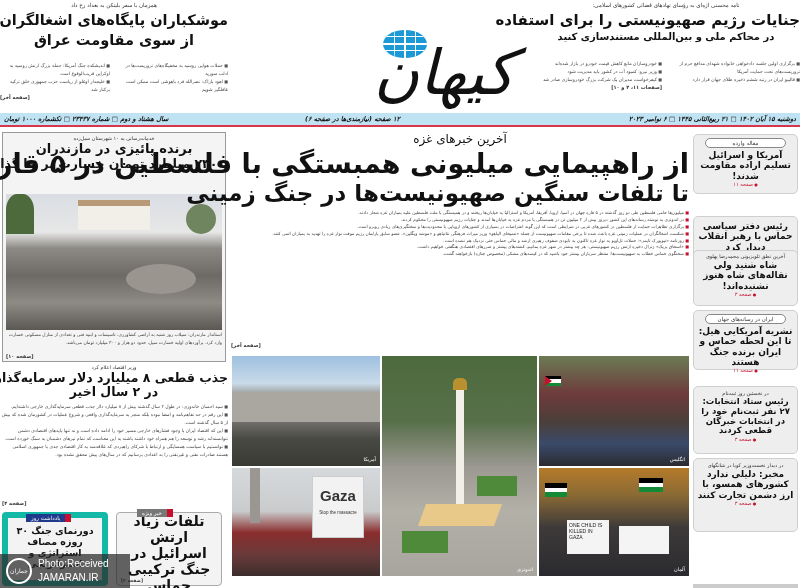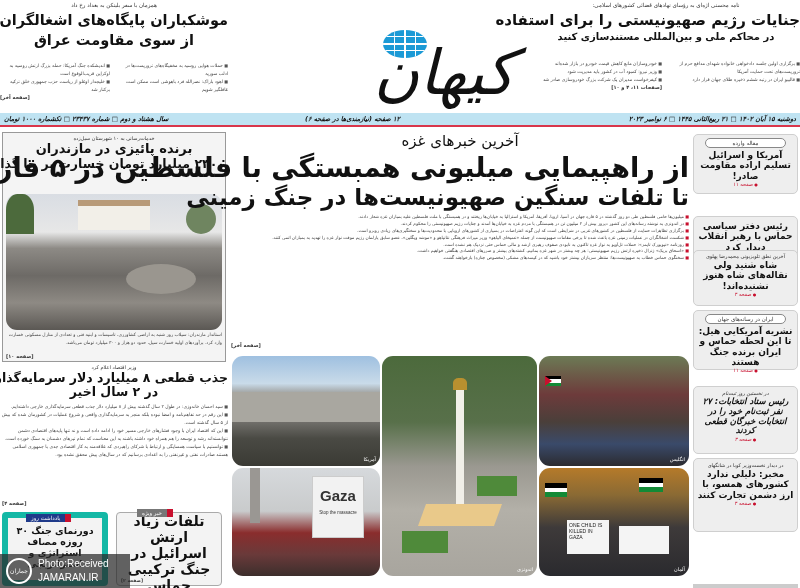--- a/index.html
+++ b/index.html
@@ -22,21 +22,21 @@
   
   .logo { left: 290px; top: 2px; width: 225px; height: 108px; }
   .logo-text { font-family: "DejaVu Serif", serif; font-size: 74px; color: #111; position: absolute; left: 0; top: 10px; width: 225px; text-align: right; letter-spacing: -2px; }
   .globe { position: absolute; left: 93px; top: 28px; width: 44px; height: 28px; border-radius: 50%; background: #1b9ad6; overflow: hidden; }
   .globe i { position: absolute; background: #fff; }
 
   
   .sidebox { background: #eeeeee; border: 1px solid #cfcfcf; border-radius: 5px; }
   .pill { display: block; margin: 3px auto 2px; width: 78%; border: 1px solid #888; border-radius: 8px; background: #fff; font-size: 5.5px; text-align: center; color: #333; padding: 1px 0; }
 
-  .photo { overflow: hidden; border-radius: 11px; }
+  .photo { overflow: hidden; }
   .tag-red { background: #c8102e; color: #fff; font-size: 5.5px; padding: 1px 5px; }
   .tag-blue { background: #1f3a8a; color: #fff; font-size: 5.5px; padding: 1px 5px; }
 </style>
 </head>
 <body>
 
 <div class="abs" style="left:0;top:0;width:228px;height:112px;">
   <div class="kicker" style="font-size:5.5px;margin-top:2px;">همزمان با سفر بلینکن به بغداد رخ داد</div>
   <div class="h-bold" style="font-size:14.5px;margin-top:4px;white-space:nowrap;letter-spacing:-0.6px;">موشکباران پایگاه‌های اشغالگران آمریکایی در سوریه</div>
   <div class="h-bold" style="font-size:14.5px;margin-top:3px;">از سوی مقاومت عراق</div>
@@ -122,21 +122,21 @@
   <div class="ref" style="position:absolute;left:4px;bottom:2px;font-size:4.5px;">[صفحه ۲]</div>
 </div>
 
 <div class="abs" style="left:0;top:554px;width:130px;height:34px;background:rgba(40,40,40,0.72);">
   <div style="position:absolute;left:6px;top:4px;width:26px;height:26px;border:2px solid #fff;border-radius:50%;color:#fff;font-size:6px;text-align:center;line-height:22px;">جماران</div>
   <div style="position:absolute;left:38px;top:4px;color:#fff;font-size:10px;direction:ltr;font-family:'Liberation Sans',sans-serif;">Photo:Received</div>
   <div style="position:absolute;left:38px;top:18px;color:#fff;font-size:10px;direction:ltr;font-family:'Liberation Sans',sans-serif;">JAMARAN.IR</div>
 </div>
 
 <div class="abs" style="left:231px;top:132px;width:458px;height:456px;">
-  <div class="kicker" style="font-size:15px;color:#111;">آخرین خبرهای غزه</div>
+  <div class="kicker" style="font-size:12px;color:#111;">آخرین خبرهای غزه</div>
   <div class="h-bold" style="font-size:27px;margin-top:2px;white-space:nowrap;letter-spacing:-1.2px;font-weight:900;">از راهپیمایی میلیونی همبستگی با فلسطین در ۵ قاره جهان</div>
   <div class="h-bold" style="font-size:23px;margin-top:1px;white-space:nowrap;letter-spacing:-1px;font-weight:900;">تا تلفات سنگین صهیونیست‌ها در جنگ زمینی</div>
   <div style="margin-top:4px;">
     <div class="small-txt bullet" style="font-size:4.4px;line-height:6.8px;">میلیون‌ها حامی فلسطین طی دو روز گذشته در ۵ قاره جهان در آسیا، اروپا، آفریقا، آمریکا و استرالیا به خیابان‌ها ریختند و در همبستگی با ملت فلسطین علیه بمباران غزه شعار دادند.</div>
     <div class="small-txt bullet" style="font-size:4.4px;line-height:6.8px;">در اندونزی به نوشته رسانه‌های این کشور دیروز بیش از ۲ میلیون تن در همبستگی با مردم غزه به خیابان‌ها آمدند و جنایات رژیم صهیونیستی را محکوم کردند.</div>
     <div class="small-txt bullet" style="font-size:4.4px;line-height:6.8px;">برگزاری تظاهرات حمایت از فلسطین در کشورهای غربی در شرایطی است که این گونه اعتراضات در بسیاری از کشورهای اروپایی با محدودیت‌ها و سختگیری‌های زیادی روبرو است.</div>
     <div class="small-txt bullet" style="font-size:4.4px;line-height:6.8px;">شکست اشغالگران در عملیات زمینی غزه باعث شده تا برخی مقامات صهیونیست از جمله «عمیخای الیاهو» وزیر میراث فرهنگی نتانیاهو و «موشه ویگلین»، عضو سابق پارلمان رژیم موقت نوار غزه را تهدید به بمباران اتمی کنند.</div>
     <div class="small-txt bullet" style="font-size:4.4px;line-height:6.8px;">روزنامه «نیویورک تایمز»: حملات تل‌آویو به نوار غزه تاکنون به نابودی صفوف رهبری ارشد و مالی حماس حتی نزدیک هم نشده است.</div>
     <div class="small-txt bullet" style="font-size:4.4px;line-height:6.8px;">«اسحاق بریک» ژنرال ذخیره ارتش رژیم صهیونیستی: هر چه بیشتر در شهر غزه بمانیم، کشته‌های بیشتر و ضررهای اقتصادی هنگفتی خواهیم داشت.</div>
     <div class="small-txt bullet" style="font-size:4.4px;line-height:6.8px;">سخنگوی حماس خطاب به صهیونیست‌ها: منتظر سربازان بیشتر خود باشید که در کیسه‌های مشکی (مخصوص جنازه) بازخواهند گشت.</div>
@@ -179,38 +179,38 @@
       <div style="position:absolute;left:28px;top:52px;width:42px;height:34px;background:#f4f4f4;font-size:5px;color:#222;direction:ltr;font-family:'Liberation Sans',sans-serif;padding:2px;">ONE CHILD IS KILLED IN GAZA</div>
       <div style="position:absolute;left:80px;top:58px;width:50px;height:28px;background:#f4f4f4;"></div>
       <div style="position:absolute;right:4px;bottom:4px;font-size:5px;color:#fff;">آلمان</div>
     </div>
   </div>
 </div>
 
 <div class="abs" style="left:693px;top:132px;width:105px;height:456px;">
   <div class="sidebox" style="position:absolute;top:2px;width:105px;height:60px;">
     <span class="pill">مقاله وارده</span>
-    <div class="h-bold" style="font-size:9px;padding:0 2px;">آمریکا و اسرائیل تسلیم اراده مقاومت صادر!</div>
+    <div class="h-bold" style="font-size:9px;padding:0 2px;">آمریکا و اسرائیل تسلیم اراده مقاومت شدند!</div>
     <div class="ref-red">صفحه ۱۱</div>
   </div>
   <div class="sidebox" style="position:absolute;top:84px;width:105px;height:44px;">
     <div class="h-bold" style="font-size:9px;padding:4px 2px 0;">رئیس دفتر سیاسی حماس با رهبر انقلاب دیدار کرد</div>
     <div class="ref-red">صفحه ۳</div>
   </div>
   <div class="sidebox" style="position:absolute;top:118px;width:105px;height:56px;">
     <div class="kicker" style="font-size:5px;margin-top:2px;">آخرین نطق تلویزیونی محمدرضا پهلوی</div>
     <div class="h-bold" style="font-size:9px;padding:1px 2px 0;">شاه شنید ولی نقاله‌های شاه هنوز نشنیده‌اند!</div>
     <div class="ref-red">صفحه ۳</div>
   </div>
   <div class="sidebox" style="position:absolute;top:178px;width:105px;height:60px;">
     <span class="pill">ایران در رسانه‌های جهان</span>
     <div class="h-bold" style="font-size:9px;padding:0 2px;">نشریه آمریکایی هیل: تا این لحظه حماس و ایران برنده جنگ هستند</div>
     <div class="ref-red">صفحه ۱۱</div>
   </div>
-  <div class="sidebox" style="position:absolute;top:254px;width:105px;height:68px;font-style:italic;">
+  <div class="sidebox" style="position:absolute;top:254px;width:105px;height:68px;">
     <div class="kicker" style="font-size:5px;margin-top:3px;">در نخستین روز ثبت‌نام</div>
     <div class="h-bold" style="font-size:8.5px;padding:1px 2px 0;">رئیس ستاد انتخابات: ۲۷ نفر ثبت‌نام خود را در انتخابات خبرگان قطعی کردند</div>
     <div class="ref-red">صفحه ۳</div>
   </div>
   <div class="sidebox" style="position:absolute;top:326px;width:105px;height:74px;">
     <div class="kicker" style="font-size:5px;margin-top:3px;">در دیدار نخست‌وزیر کوبا در شانگهای</div>
     <div class="h-bold" style="font-size:9px;padding:1px 2px 0;">مخبر: دلیلی ندارد کشورهای همسو، با ارز دشمن تجارت کنند</div>
     <div class="ref-red">صفحه ۳</div>
   </div>
   <div style="position:absolute;top:452px;width:105px;height:4px;background:#ccc;"></div>

